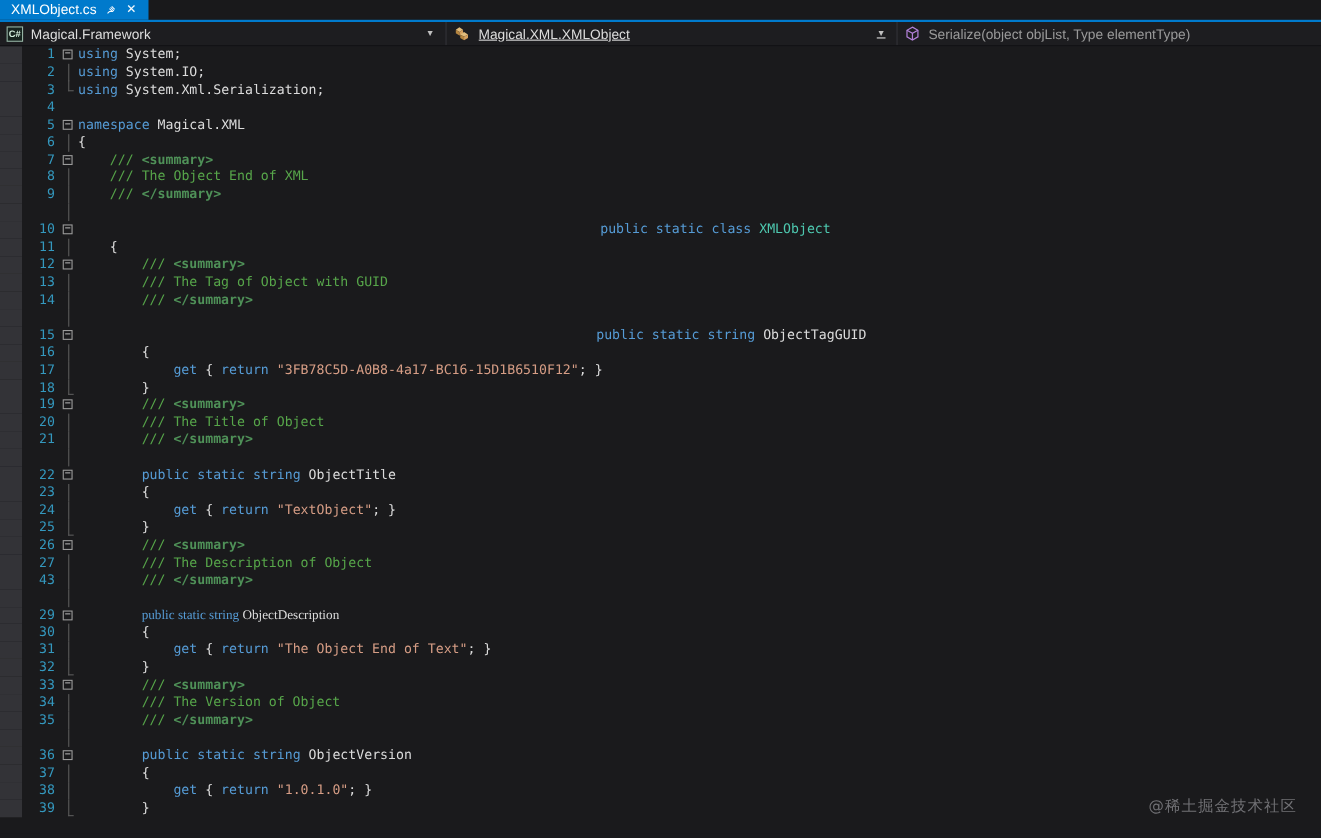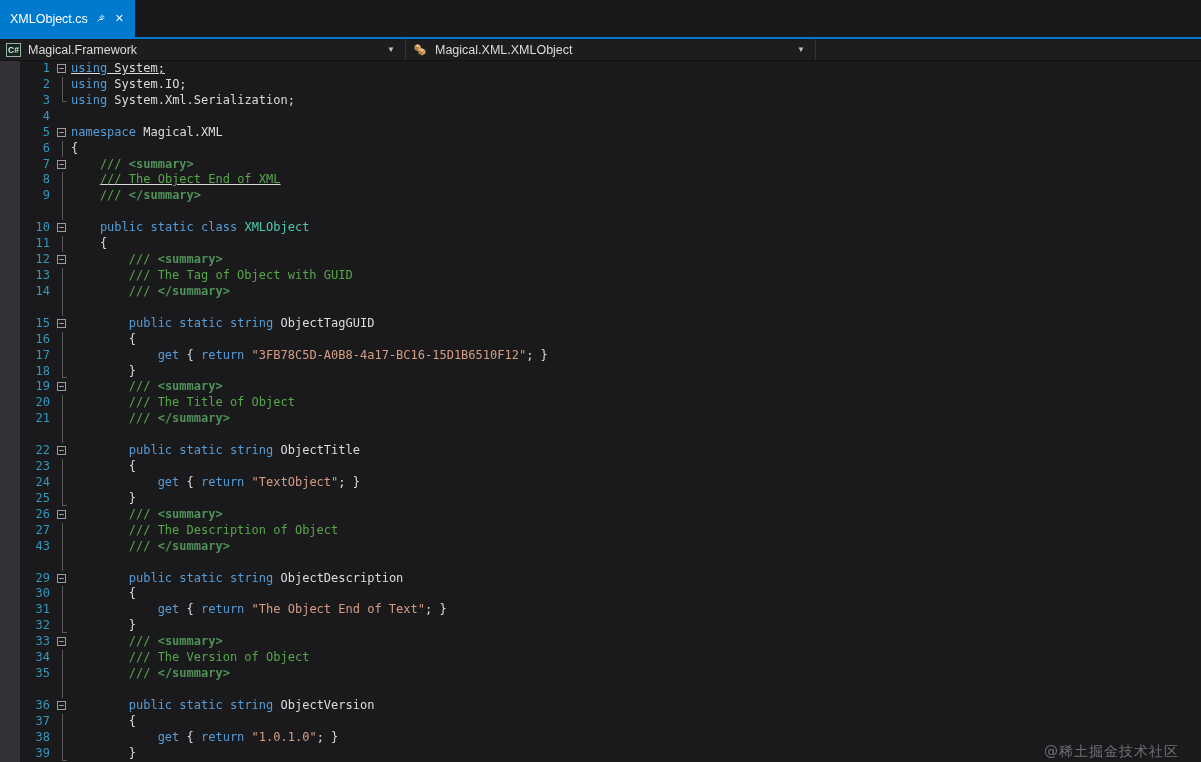--- a/index.html
+++ b/index.html
@@ -3,36 +3,36 @@
 <meta charset="utf-8">
 <style>
   html,body{margin:0;padding:0;}
   body{
     width:1201px;height:762px;overflow:hidden;position:relative;
     background:#1a1a1c;
     font-family:"DejaVu Sans Mono", monospace;
     -webkit-font-smoothing:antialiased;
   }
   
-  .tabbar{height:37px;background:#19191b;display:flex;align-items:stretch;}
+  .tabbar{height:18px;background:#19191b;display:flex;align-items:stretch;}
   .tab{display:flex;align-items:center;gap:7px;padding:0 9px 0 10px;
        font-family:"Liberation Sans", sans-serif;font-size:12.5px;color:#ffffff;
        background:var(--accent);cursor:default;}
   .tab-label{white-space:nowrap;}
   .tab-icon{display:flex;align-items:center;opacity:.95;}
   .tab-close{font-size:11px;line-height:11px;padding:1px 2px;}
   .accent-line{height:2px;background:var(--accent);}
   
   .navbar{height:21px;display:flex;align-items:stretch;background:#1d1d20;
           border-bottom:1px solid #121214;
           font-family:"Liberation Sans", sans-serif;font-size:12.5px;color:#dcdcdc;}
   .nav-dd{display:flex;align-items:center;padding:0 6px 0 4px;box-sizing:border-box;
           border-right:1px solid #333338;}
   .nav-dd.dd1{width:406px;}
-  .nav-dd.dd2{width:410px;}
+  .nav-dd.dd2{width:410px;text-decoration:underline;}
   .nav-dd.dd3{flex:1;border-right:none;color:#9a9a9a;}
   .nav-ico{display:flex;align-items:center;margin:0 7px 0 2px;flex:none;}
   .nav-label{white-space:nowrap;overflow:hidden;text-overflow:ellipsis;}
   .dd-arrow{margin-left:auto;color:#c0c0c0;font-size:8px;padding:0 4px;flex:none;}
   .csharp-badge{width:15px;height:14px;border:1px solid #96b3a4;background:#16241e;
                 color:#d2ecdb;font-size:8.5px;font-weight:bold;display:flex;
                 align-items:center;justify-content:center;box-sizing:border-box;
                 font-family:"Liberation Sans", sans-serif;}
   
   .editor{position:relative;height:716px;overflow:hidden;background:var(--editorBg);}
@@ -98,31 +98,42 @@
         <path fill="#b5853f" d="M2 4.2 5.5 6.4V10L2 7.8z"></path>
         <path fill="#d8a25e" d="M9 4.2 5.5 6.4V10L9 7.8z"></path>
         <path fill="#e3bd7c" d="M10 6.5 13.8 8.8 10 11.1 6.3 8.8z"></path>
         <path fill="#b5853f" d="M6.3 8.8 10 11.1v3.4L6.3 12.2z"></path>
         <path fill="#d8a25e" d="M13.8 8.8 10 11.1v3.4l3.8-2.3z"></path>
       </svg>
     </span>
     <span class="nav-label">Magical.XML.XMLObject</span>
     <span class="dd-arrow">▼</span>
   </div>
+  <div class="nav-dd dd3">
+    <span class="nav-ico">
+      <svg width="15" height="15" viewBox="0 0 16 16">
+        <g fill="none" stroke="#b180d7" stroke-width="1.2">
+          <path d="M8 1.8 13.3 4.8v6.4L8 14.2 2.7 11.2V4.8z"></path>
+          <path d="M2.7 4.8 8 7.8l5.3-3M8 7.8v6.4"></path>
+        </g>
+      </svg>
+    </span>
+    <span class="nav-label">Serialize(object objList, Type elementType)</span>
+  </div>
 </div>
 
 <div class="editor">
   <div>
       <div class="row">
         <div class="glyph"></div>
         <div class="lnum">1</div>
         <div class="fold start">
           <span class="foldbox">−</span>
         </div>
-        <pre class="codeline" style="padding-left: 0px; text-decoration: underline;"><span class="tk-k">using</span><span class="tk-p"> System;</span></pre>
+        <pre class="codeline" style="padding-left: 0px;"><span class="tk-k">using</span><span class="tk-p"> System;</span></pre>
       </div>
       <div class="row">
         <div class="glyph"></div>
         <div class="lnum">2</div>
         <div class="fold line"></div>
         <pre class="codeline" style="padding-left: 0px;"><span class="tk-k">using</span><span class="tk-p"> System.IO;</span></pre>
       </div>
       <div class="row">
         <div class="glyph"></div>
         <div class="lnum">3</div>
@@ -154,41 +165,41 @@
         <div class="lnum">7</div>
         <div class="fold start">
           <span class="foldbox">−</span>
         </div>
         <pre class="codeline" style="padding-left: 28.88px;"><span class="tk-c">/// </span><span class="tk-ct">&lt;summary&gt;</span></pre>
       </div>
       <div class="row">
         <div class="glyph"></div>
         <div class="lnum">8</div>
         <div class="fold line"></div>
-        <pre class="codeline" style="padding-left: 28.88px; text-decoration: underline;"><span class="tk-c">/// The Object End of XML</span></pre>
+        <pre class="codeline" style="padding-left: 28.88px;"><span class="tk-c">/// The Object End of XML</span></pre>
       </div>
       <div class="row">
         <div class="glyph"></div>
         <div class="lnum">9</div>
         <div class="fold line"></div>
         <pre class="codeline" style="padding-left: 28.88px;"><span class="tk-c">/// </span><span class="tk-ct">&lt;/summary&gt;</span></pre>
       </div>
       <div class="row">
         <div class="glyph"></div>
         <div class="lnum"></div>
         <div class="fold line"></div>
         <pre class="codeline codelens" style="padding-left: 28.88px;">0 个引用</pre>
       </div>
       <div class="row">
         <div class="glyph"></div>
         <div class="lnum">10</div>
         <div class="fold start">
           <span class="foldbox">−</span>
         </div>
-        <pre class="codeline" style="padding-left: 28.88px;"><span class="tk-k">public</span><span class="tk-p"> </span><span class="tk-k">static</span><span class="tk-p"> </span><span class="tk-k">class</span><span class="tk-p"> </span><span class="tk-t">XMLObject</span></pre>
+        <pre class="codeline" style="padding-left: 28.88px; text-align: center;"><span class="tk-k">public</span><span class="tk-p"> </span><span class="tk-k">static</span><span class="tk-p"> </span><span class="tk-k">class</span><span class="tk-p"> </span><span class="tk-t">XMLObject</span></pre>
       </div>
       <div class="row">
         <div class="glyph"></div>
         <div class="lnum">11</div>
         <div class="fold line"></div>
         <pre class="codeline" style="padding-left: 28.88px;"><span class="tk-p">{</span></pre>
       </div>
       <div class="row">
         <div class="glyph"></div>
         <div class="lnum">12</div>
@@ -214,21 +225,21 @@
         <div class="lnum"></div>
         <div class="fold line"></div>
         <pre class="codeline codelens" style="padding-left: 57.76px;">0 个引用</pre>
       </div>
       <div class="row">
         <div class="glyph"></div>
         <div class="lnum">15</div>
         <div class="fold start">
           <span class="foldbox">−</span>
         </div>
-        <pre class="codeline" style="padding-left: 57.76px;"><span class="tk-k">public</span><span class="tk-p"> </span><span class="tk-k">static</span><span class="tk-p"> </span><span class="tk-k">string</span><span class="tk-p"> ObjectTagGUID</span></pre>
+        <pre class="codeline" style="padding-left: 57.76px; text-align: center;"><span class="tk-k">public</span><span class="tk-p"> </span><span class="tk-k">static</span><span class="tk-p"> </span><span class="tk-k">string</span><span class="tk-p"> ObjectTagGUID</span></pre>
       </div>
       <div class="row">
         <div class="glyph"></div>
         <div class="lnum">16</div>
         <div class="fold line"></div>
         <pre class="codeline" style="padding-left: 57.76px;"><span class="tk-p">{</span></pre>
       </div>
       <div class="row">
         <div class="glyph"></div>
         <div class="lnum">17</div>
@@ -318,21 +329,21 @@
         <div class="lnum"></div>
         <div class="fold line"></div>
         <pre class="codeline codelens" style="padding-left: 57.76px;">0 个引用</pre>
       </div>
       <div class="row">
         <div class="glyph"></div>
         <div class="lnum">29</div>
         <div class="fold start">
           <span class="foldbox">−</span>
         </div>
-        <pre class="codeline" style="padding-left: 57.76px;"><span class="tk-k">public</span><span class="tk-p"> </span><span class="tk-k">static</span><span class="tk-p"> </span><span class="tk-k">string</span><span class="tk-p"> ObjectDescription</span></pre>
+        <pre class="codeline" style="padding-left: 57.76px; font-family: Liberation Serif, serif;"><span class="tk-k">public</span><span class="tk-p"> </span><span class="tk-k">static</span><span class="tk-p"> </span><span class="tk-k">string</span><span class="tk-p"> ObjectDescription</span></pre>
       </div>
       <div class="row">
         <div class="glyph"></div>
         <div class="lnum">30</div>
         <div class="fold line"></div>
         <pre class="codeline" style="padding-left: 57.76px;"><span class="tk-p">{</span></pre>
       </div>
       <div class="row">
         <div class="glyph"></div>
         <div class="lnum">31</div>

